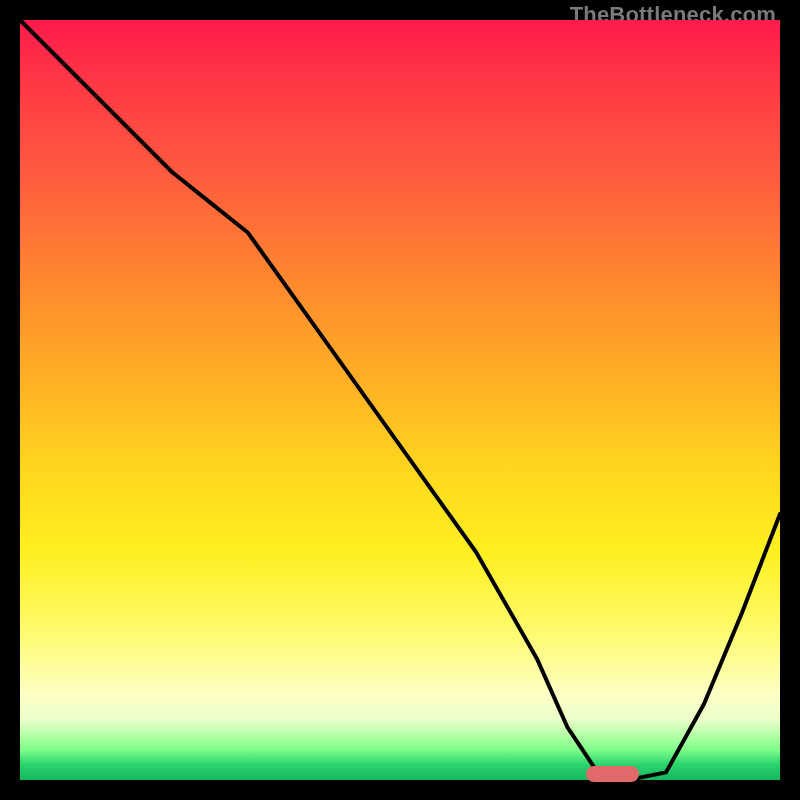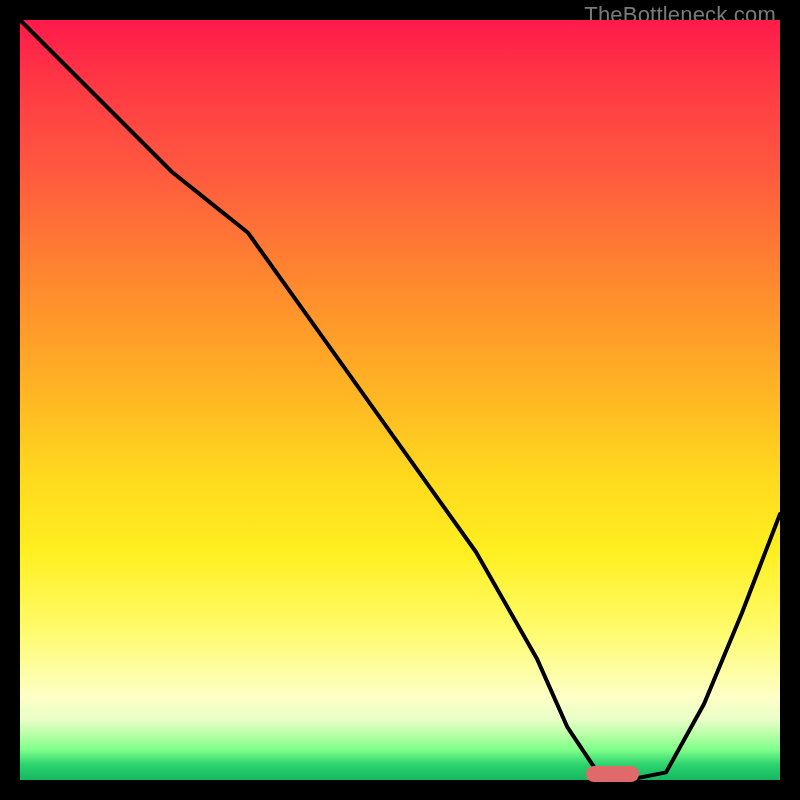--- a/index.html
+++ b/index.html
@@ -43,21 +43,21 @@
       #2bd36d 98%,
       #15b85f 100%
     );
   }
   .watermark {
     position: absolute;
     top: 2px;
     right: 24px;
     color: #7a7a7a;
     font-size: 22px;
-    font-weight: 400;
+    font-weight: 700;
     letter-spacing: 0.2px;
     user-select: none;
   }
   svg.curve {
     position: absolute;
     left: 0;
     top: 0;
     width: 760px;
     height: 760px;
     overflow: visible;

